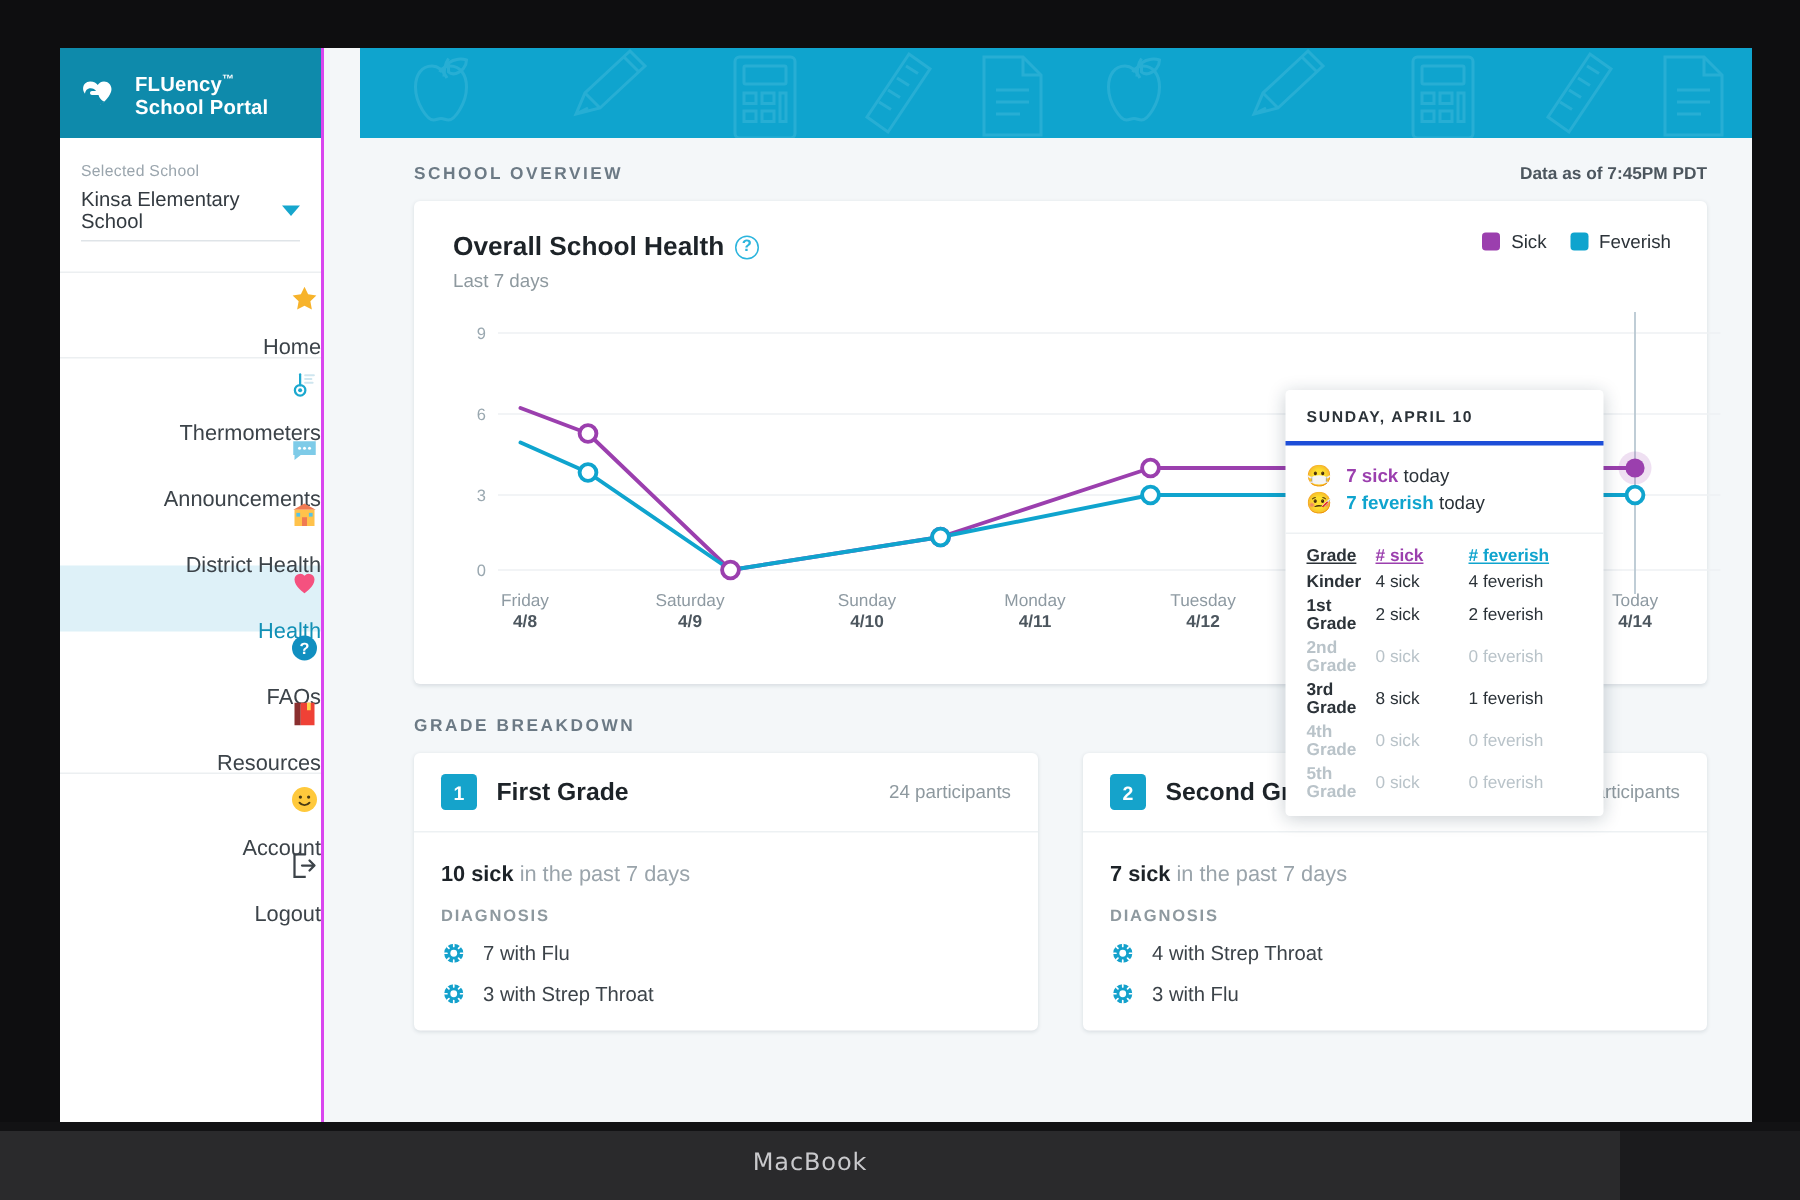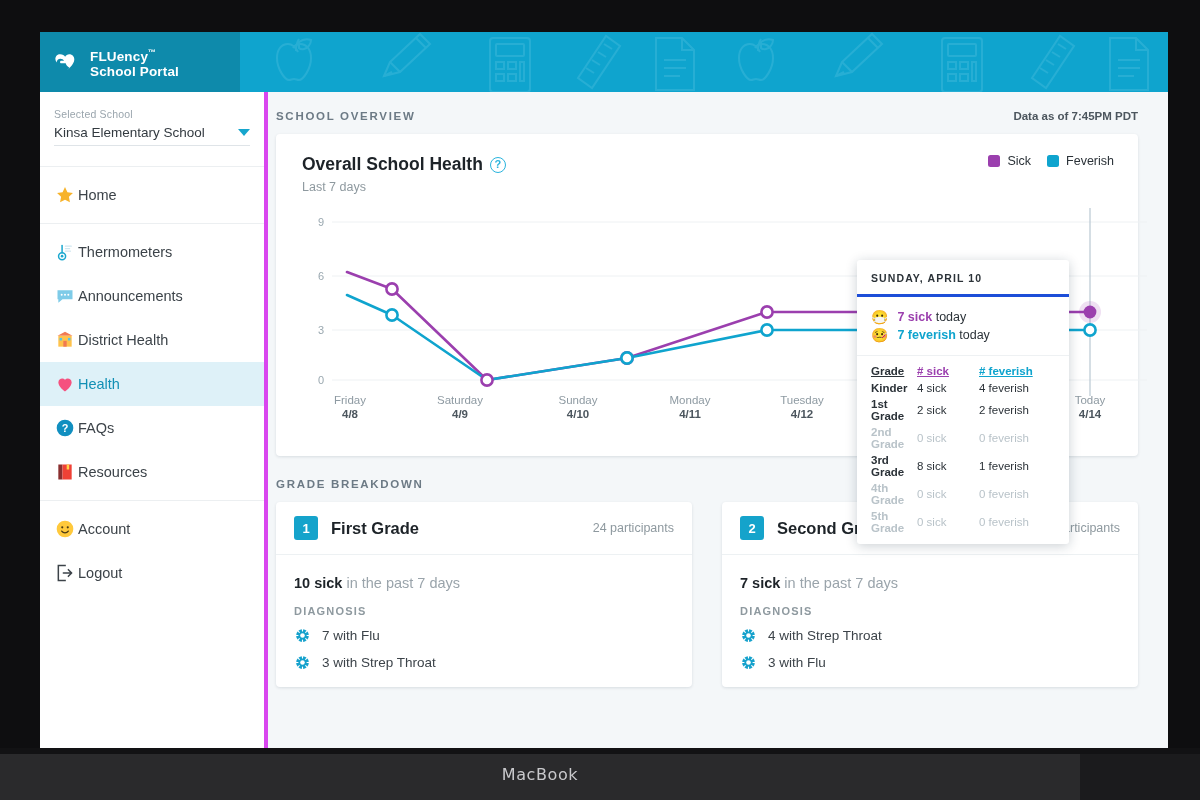--- a/index.html
+++ b/index.html
@@ -35,23 +35,23 @@
   
   #app {
     position:absolute; left:40px; top:32px;
     width:1128px; height:716px;
     background:#f4f7f9;
     overflow:hidden;
   }
 
   
   #sidebar {
-    position:absolute; left:0; top:0; width:228px; height:716px;
+    position:absolute; left:0; top:0; width:176px; height:716px;
     background:#ffffff;
-    border-right:4px solid #d946ef;
+    border-right:2px solid #d946ef;
   }
   .brand {
     height:60px; background:#0e8aab;
     display:flex; align-items:center; padding-left:14px; gap:10px;
   }
   .brand-logo { width:26px; height:26px; flex:0 0 26px; }
   .brand-text {
     color:#ffffff; font-weight:bold; font-size:13.5px; line-height:15px;
     letter-spacing:0.15px;
   }
@@ -62,22 +62,22 @@
   .school-row {
     margin-top:5px; display:flex; align-items:center; justify-content:space-between;
     border-bottom:1px solid #dfe4e8; padding-bottom:5px;
   }
   .school-name { font-size:13.5px; color:#333a40; }
   .caret { width:0;height:0;border-left:6px solid transparent;border-right:6px solid transparent;border-top:7px solid #16a6cd; }
 
   .nav-group { border-top:1px solid #eceff1; padding:6px 0; }
   .nav-group.first { border-top:1px solid #eceff1; margin-top:10px; }
   .nav-item {
-    display:flex; align-items:center; gap:2px;
-    height:44px; padding-left:14px; cursor:pointer;
+    display:flex; align-items:flex-end; gap:14px;
+    height:44px; padding-left:14px; cursor:pointer;flex-direction:column;
   }
   .nav-item .ico { width:22px; height:22px; flex:0 0 22px; display:flex; align-items:center; justify-content:center; font-size:17px; }
   .nav-item .lbl { font-size:14.5px; color:#3c4349; }
   .nav-item.active { background:#def1f8; }
   .nav-item.active .lbl { color:#1190b5; }
 
   
   #main { position:absolute; left:200px; top:0; width:928px; height:716px; }
   .banner {
     height:60px; background:#0fa4ce; position:relative; overflow:hidden;

